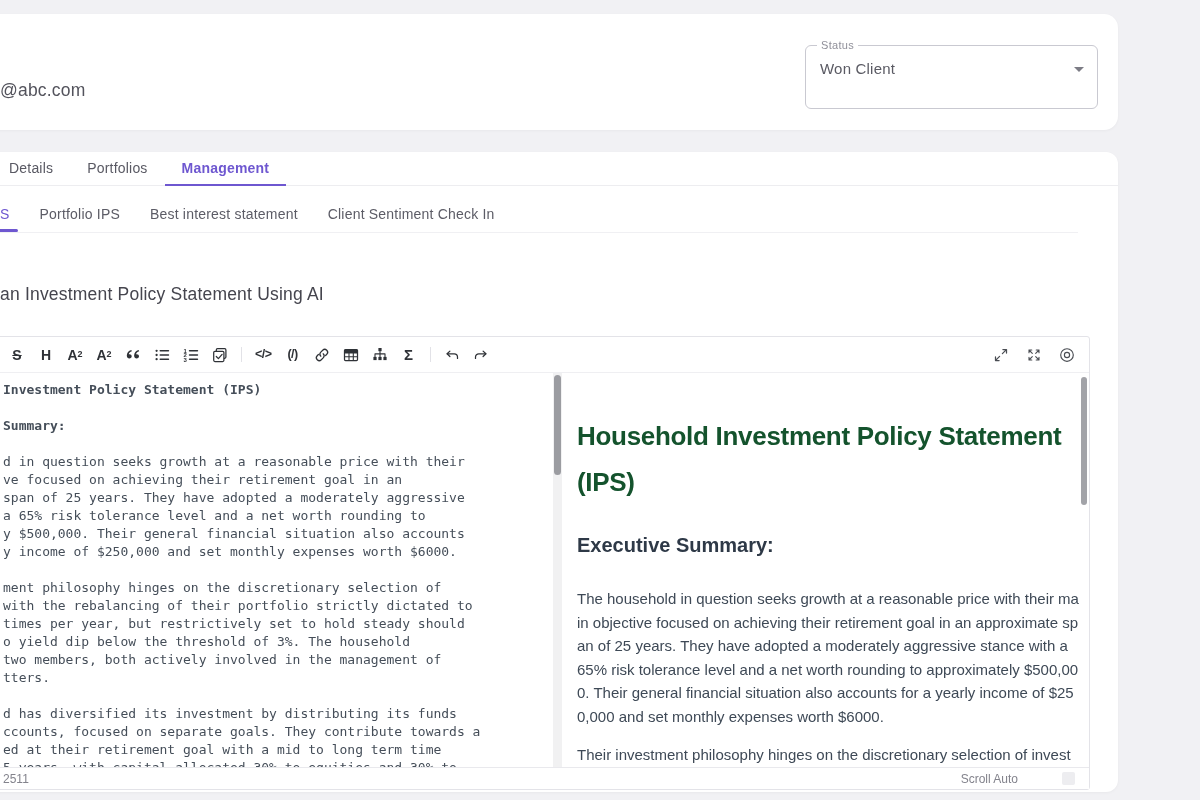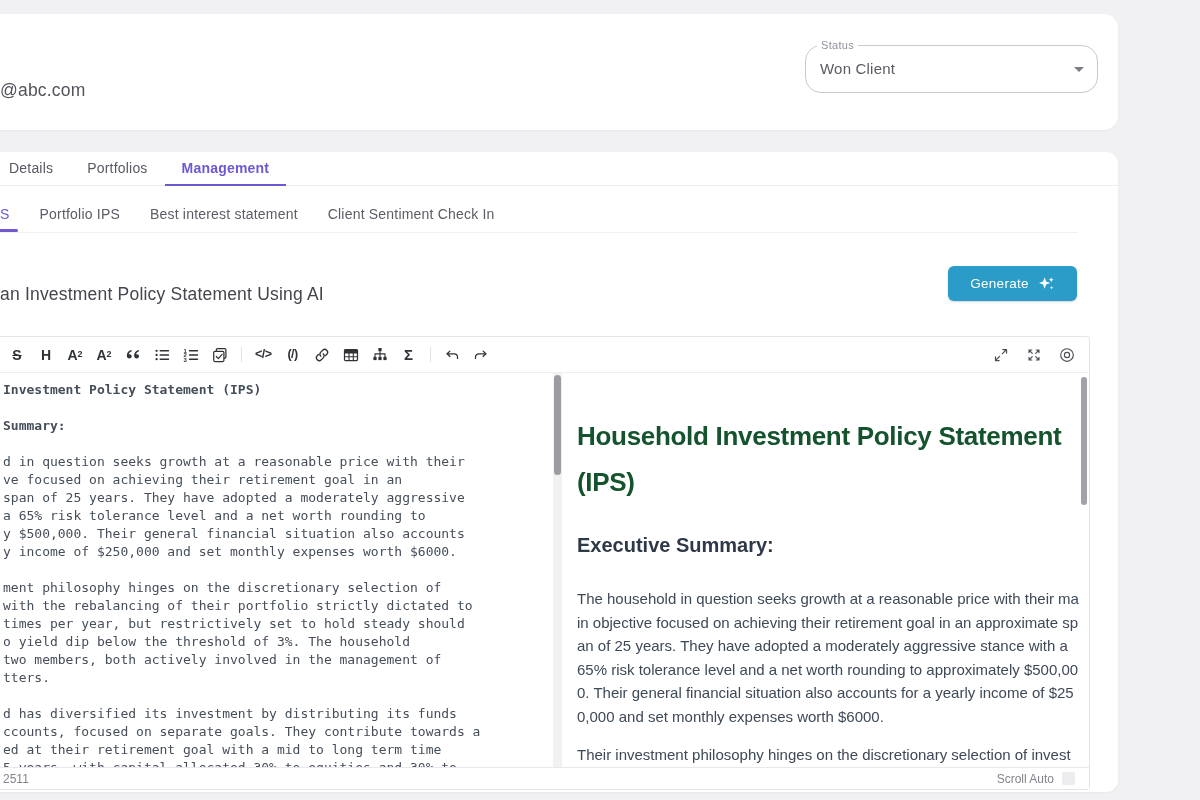--- a/index.html
+++ b/index.html
@@ -10,22 +10,22 @@
     font-family:"Liberation Sans", sans-serif;
     color:#45454e;
     --accent:#6e57d0;
     --btn:#2b9bc7;
   }
   .card { position:absolute; background:#fff; box-shadow:0 1px 3px rgba(0,0,0,.04); }
 
   
   #header-card { left:-40px; top:14px; width:1158px; height:116px; border-radius:14px; }
   .email { position:absolute; left:40px; top:66px; font-size:17.5px; color:#53535c; letter-spacing:.2px; }
-  .status-select { position:absolute; left:845px; top:31px; width:293px; height:48px;
-    border:1px solid #c9c9d1; border-radius:16px; background:#fff; cursor:pointer; }
+  .status-select { position:absolute; left:845px; top:31px; width:293px; height:64px;
+    border:1px solid #c9c9d1; border-radius:6px; background:#fff; cursor:pointer; }
   .status-label { position:absolute; top:-7px; left:11px; font-size:11px; color:#90909a;
     background:#fff; padding:0 4px; letter-spacing:.3px; }
   .status-value { line-height:46px; padding-left:14px; font-size:15px; color:#5a5a63; letter-spacing:.2px; }
   .caret { position:absolute; right:13px; top:21px; width:0; height:0;
     border-left:5px solid transparent; border-right:5px solid transparent; border-top:5.5px solid #7c7c85; }
 
   
   #main-card { left:-40px; top:152px; width:1158px; height:640px; border-radius:12px; }
   .tabs-row { position:absolute; left:0; top:0; width:100%; height:34px;
     border-bottom:1px solid #ededf0; display:flex; padding-left:32px; }
@@ -74,21 +74,21 @@
   .preview-pane { flex:1; position:relative; overflow:hidden; padding:40px 10px 0 15px; background:#fff; }
   .preview-pane h1 { font-size:26px; line-height:46px; font-weight:700; color:#14532d; letter-spacing:-.3px; }
   .preview-pane h2 { font-size:20px; line-height:28px; font-weight:700; color:#2e3947; margin-top:26px; }
   .preview-pane p { font-size:15px; line-height:23.5px; color:#3e4956; word-break:break-all; margin-top:15px; }
   .preview-pane p:first-of-type { margin-top:28px; }
   .pv-scroll { position:absolute; right:2px; top:4px; width:6px; height:128px; background:#a2a3a8; border-radius:3px; }
 
   .statusbar { position:absolute; left:0; right:0; bottom:0; height:22px; background:#fff;
     border-top:1px solid #e9e9ed; display:flex; align-items:center;
     padding:0 14px 0 12px; font-size:12px; color:#83838c; }
-  .statusbar .right { margin-left:auto; display:flex; align-items:center; }
+  .statusbar .right { margin-left:auto; display:flex; align-items:center;gap:36px; }
   .sb-check { width:13px; height:13px; background:#ededf0; border-radius:2px; margin-left:8px; cursor:pointer; }
 </style>
 </head>
 <body>
 
 <div class="card" id="header-card">
   <div class="email">@abc.com</div>
   <div class="status-select">
     <span class="status-label">Status</span>
     <div class="status-value">Won Client</div>
@@ -103,28 +103,20 @@
       <div class="tab active">Management</div>
     </div>
   <div class="subtabs-row">
       <div class="subtab active">S</div>
       <div class="subtab">Portfolio IPS</div>
       <div class="subtab">Best interest statement</div>
       <div class="subtab">Client Sentiment Check In</div>
     </div>
 
   <div class="gen-title">an Investment Policy Statement Using AI</div>
-  <button class="gen-btn">
-    <span>Generate</span>
-    <svg viewBox="0 0 18 18">
-      <path fill="#fff" d="M7 2.5l1.6 4.4L13 8.5 8.6 10.1 7 14.5 5.4 10.1 1 8.5l4.4-1.6z"></path>
-      <path fill="#fff" d="M14 2.4l.7 1.9 1.9.7-1.9.7-.7 1.9-.7-1.9-1.9-.7 1.9-.7z"></path>
-      <path fill="#fff" d="M14.5 11.6l.5 1.4 1.4.5-1.4.5-.5 1.4-.5-1.4-1.4-.5 1.4-.5z"></path>
-    </svg>
-  </button>
 
   <div id="editor-box">
     <div class="toolbar">
       <span id="tb-left" style="display:flex;align-items:center">
           <span class="ticon">
             <span style="text-decoration:line-through">S</span>
           </span>
           <span class="ticon">H</span>
           <span class="ticon">A<sub>2</sub></span>
           <span class="ticon">A<sup>2</sup></span>

